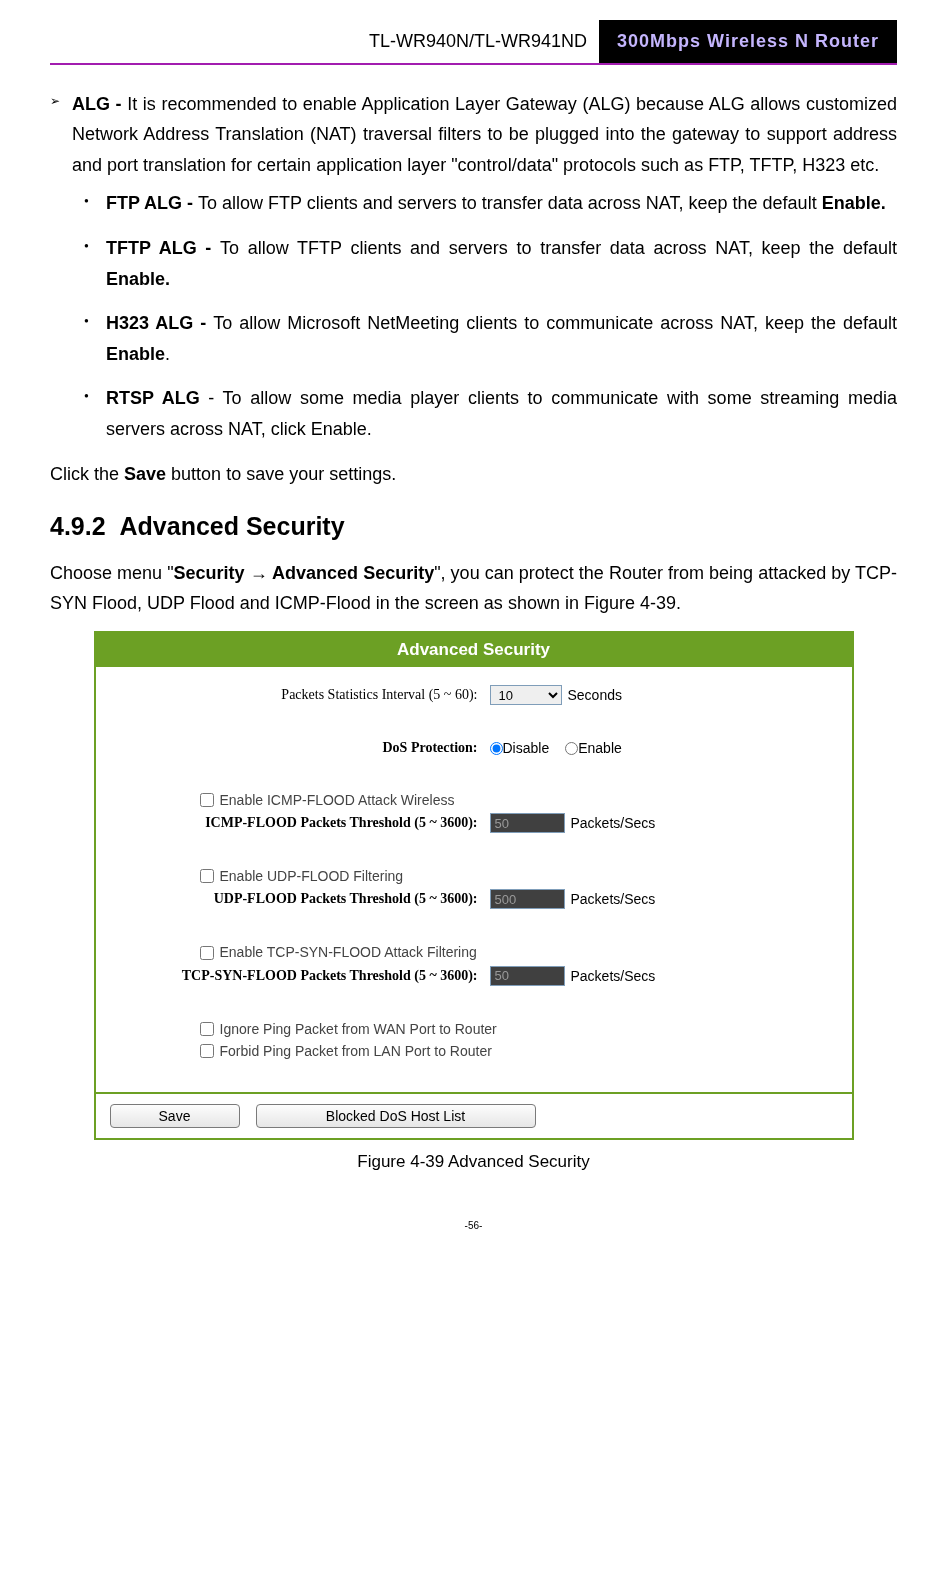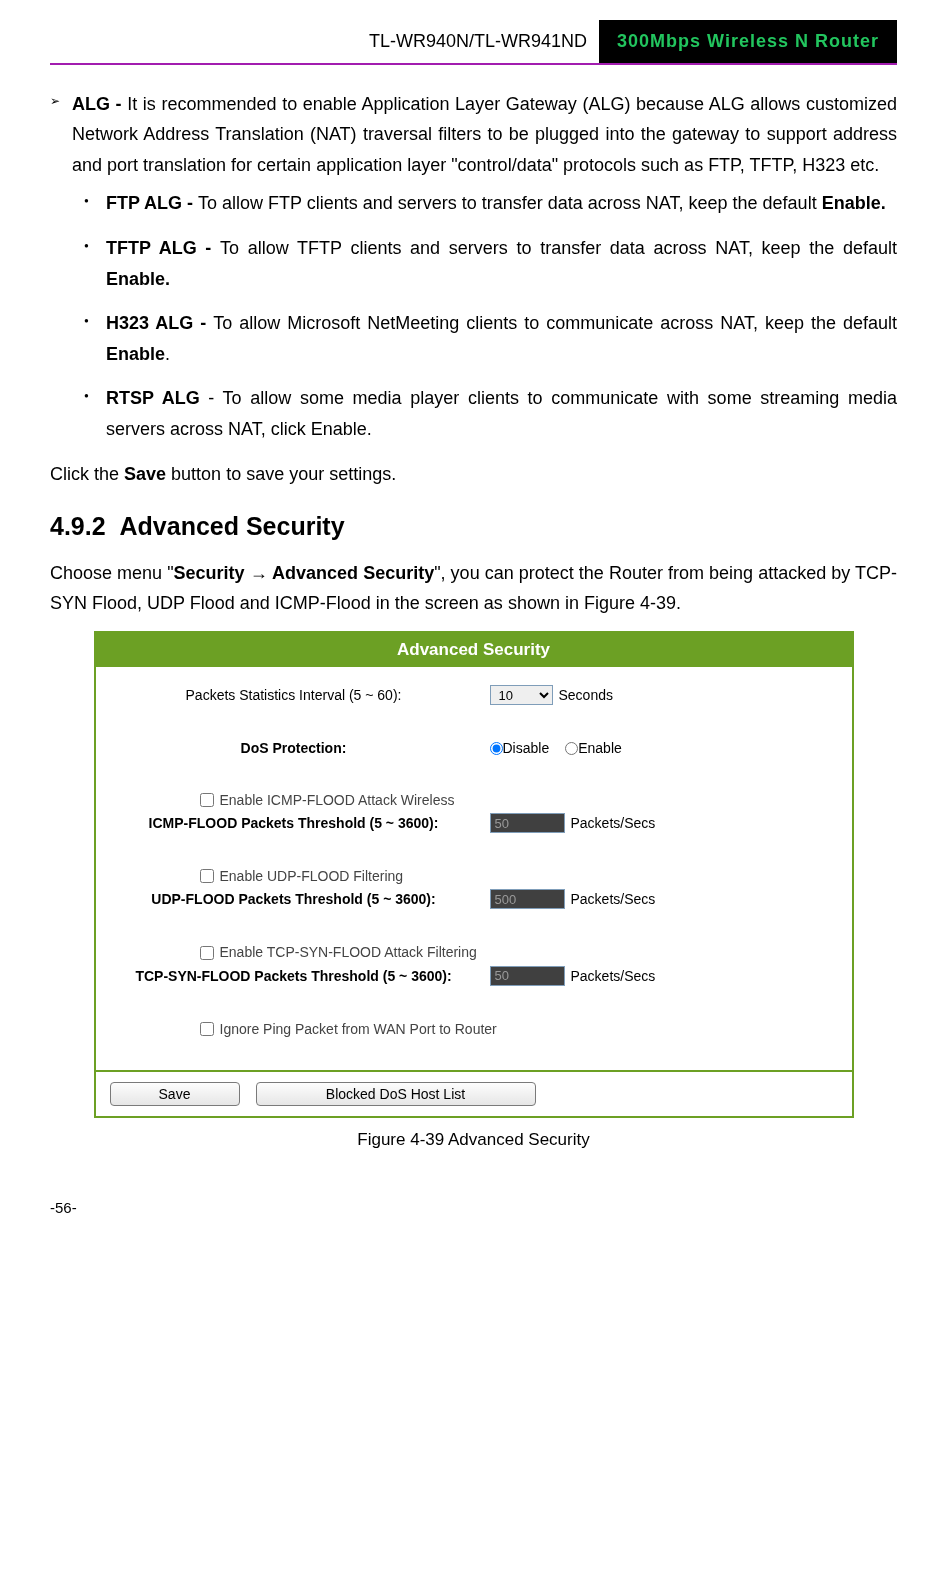--- a/index.html
+++ b/index.html
@@ -21,21 +21,21 @@
     }
     .header-left {
       flex: 1;
       text-align: right;
       padding: 6px 12px;
       font-size: 18px;
       border-right: none;
     }
     .header-right {
       background: #000;
-      color: #22c55e;
+      color: #c4b5fd;
       padding: 6px 18px;
       font-weight: bold;
       font-size: 18px;
       letter-spacing: 1px;
     }
     .bullet-list { list-style: none; padding-left: 22px; }
     .bullet-list > li { position: relative; margin-bottom: 10px; text-align: justify; }
     .bullet-list > li::before {
       content: "➢";
       position: absolute;
@@ -74,33 +74,35 @@
       font-size: 17px;
     }
     .panel-body { padding: 18px 14px 10px 14px; }
     .form-row {
       display: flex;
       align-items: center;
       margin-bottom: 6px;
     }
     .form-label {
       width: 380px;
+      text-align: right;
       padding-right: 12px;
       font-size: 14px;
+      font-family: Liberation Serif, serif;
     }
     .form-label.bold { font-weight: bold; }
     .form-control { flex: 1; display: flex; align-items: center; gap: 6px; }
     .form-control select, .form-control input[type="text"] {
       border: 1px solid #7f9db9;
       padding: 1px 4px;
       font-size: 13px;
       font-family: Arial;
       height: 20px;
     }
-    .form-control select { width: 63px; }
+    .form-control select { width: 72px; }
     .form-control input[type="text"] { width: 75px; }
     .form-control input[type="text"]:disabled { color: #999; background:#404040; }
     .checkbox-row {
       padding-left: 90px;
       display: flex;
       align-items: center;
       gap: 6px;
       margin-bottom: 4px;
       color: #444;
     }
@@ -120,21 +122,21 @@
       padding: 3px 0;
       font-size: 14px;
       cursor: pointer;
       text-align: center;
     }
     .btn-save { width: 130px; }
     .btn-blocked { width: 280px; }
     .radio-group { display: flex; gap: 16px; align-items: center; }
     .radio-group label { display: flex; align-items: center; }
     .fig-caption { margin-top: 8px; font-size: 17px; }
-    .page-num { text-align: left; margin-top: 40px; font-size: 15px; }
+    .page-num { text-align: center; margin-top: 40px; font-size: 10px; }
     b { font-weight: bold; }
   </style>
 </head>
 <body>
 
 <div class="page-header">
   <div class="header-left">TL-WR940N/TL-WR941ND</div>
   <div class="header-right">300Mbps Wireless N Router</div>
 </div>
 
@@ -232,20 +234,24 @@
           <span>Packets/Secs</span>
         </div>
       </div>
 
       <div class="spacer-lg"></div>
 
       <div class="checkbox-row">
         <input type="checkbox" style="">
         <span>Ignore Ping Packet from WAN Port to Router</span>
       </div>
+      <div class="checkbox-row">
+        <input type="checkbox" style="">
+        <span>Forbid Ping Packet from LAN Port to Router</span>
+      </div>
 
       <div class="spacer-md"></div>
     </div>
     <div class="panel-footer">
       <button class="btn btn-save">Save</button>
       <button class="btn btn-blocked">Blocked DoS Host List</button>
     </div>
   </div>
 
   <div class="fig-caption">Figure 4-39  Advanced Security</div>

